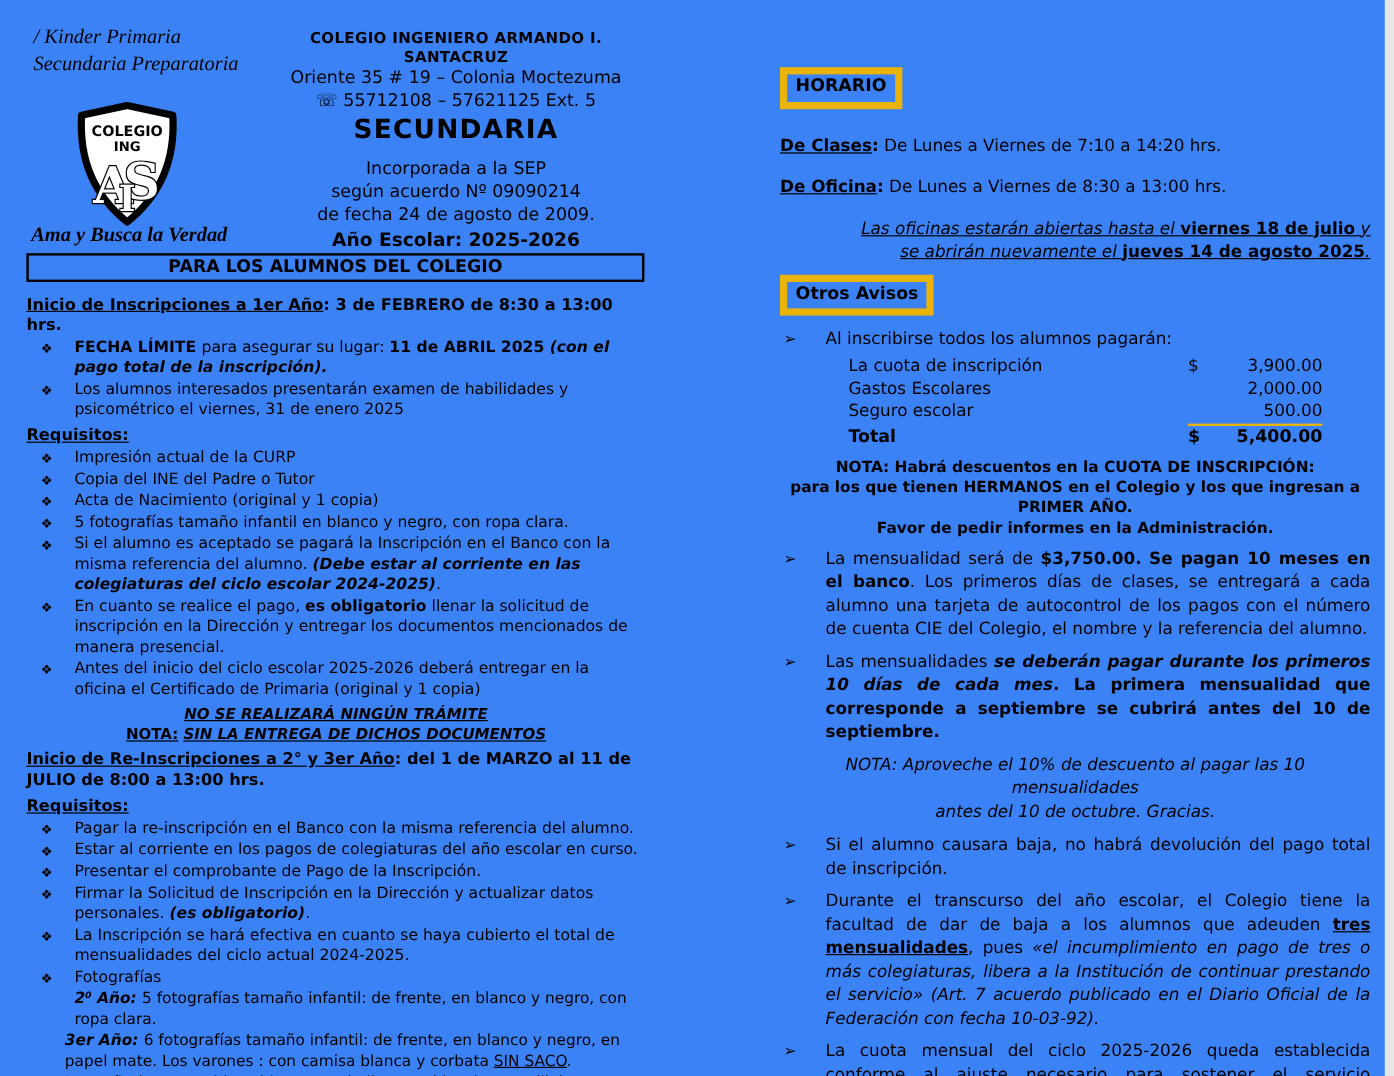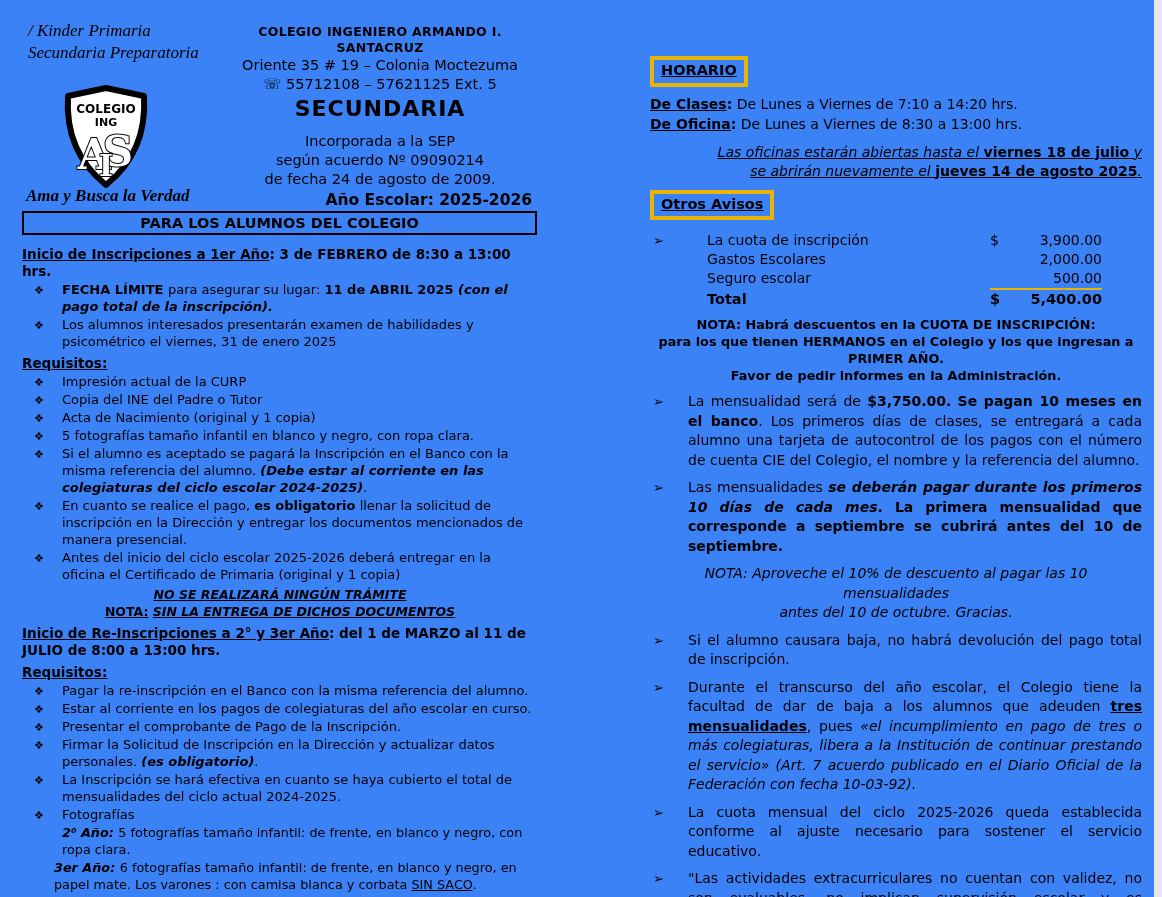--- a/index.html
+++ b/index.html
@@ -12,40 +12,40 @@
   .top-levels{position:absolute;left:28px;top:20px;font-family:"Liberation Serif","DejaVu Serif",serif;
               font-style:italic;font-size:17px;line-height:22px;}
   .header-center{position:absolute;left:228px;top:24px;width:304px;text-align:center;}
   .school-name{font-weight:bold;font-size:12.5px;letter-spacing:.3px;line-height:16px;}
   .addr{font-size:14.5px;line-height:19px;}
   .phone{font-size:14.5px;line-height:19px;}
   .sec-title{position:absolute;left:228px;top:96px;width:304px;text-align:center;
              font-weight:bold;font-size:22px;letter-spacing:1px;}
   .sep-block{position:absolute;left:228px;top:132px;width:304px;text-align:center;
              font-size:14.5px;line-height:19px;}
-  .year-line{font-weight:bold;font-size:15.5px;margin-top:2px;text-align:right;}
+  .year-line{font-weight:bold;font-size:15.5px;margin-top:2px;}
   .logo-wrap{position:absolute;left:60px;top:84px;width:92px;height:106px;}
   .motto{position:absolute;left:26px;top:186px;font-family:"Liberation Serif","DejaVu Serif",serif;
          font-weight:bold;font-style:italic;font-size:17px;}
   .banner-box{position:absolute;left:22px;top:211px;width:511px;height:20px;border:2px solid #000;
               text-align:center;font-weight:bold;font-size:14.5px;line-height:20px;}
   
   .left-col{position:absolute;left:22px;top:241px;width:516px;font-size:13px;line-height:17px;}
   .right-col{position:absolute;left:650px;top:56px;width:492px;font-size:14px;line-height:19.5px;}
   
   .lhead{font-size:13.5px;margin-top:5px;margin-bottom:1px;}
   .lb{position:relative;padding-left:40px;margin:1px 0;}
   .lb .mk{position:absolute;left:12px;top:1px;font-size:11px;}
   .sub{padding-left:40px;margin:1px 0;font-size:12.8px;}
   .sub2{padding-left:32px;margin:1px 0;font-size:12.8px;}
   .notec{text-align:center;font-size:12.5px;margin:3px 0 2px 0;}
   
-  .box-label{display:inline-block;border:4px solid #eab308;padding:1px 7px 2px 7px;font-weight:bold;
-             font-size:14.5px;margin-bottom:7px;text-decoration:underline;}
-  .sched{margin:1px 0;}
+  .box-label{display:inline-block;border:6px solid #eab308;padding:1px 7px 2px 7px;font-weight:bold;
+             font-size:14.5px;margin-bottom:7px;}
+  .sched{margin:15px 0;}
   .cnote{text-align:right;margin:8px 0 8px 0;text-decoration:underline;}
   .ritem{position:relative;padding-left:38px;text-align:justify;margin:8px 0;}
   .ritem .mk{position:absolute;left:3px;top:0;font-size:13px;}
   .paytable{width:452px;margin:0 0 2px 0;}
   .payrow{display:flex;margin-left:57px;line-height:19px;}
   .paylabel{flex:1;}
   .payamt{width:112px;display:flex;justify-content:flex-end;}
   .payamt.with-cur{justify-content:space-between;}
   .payrow.sum-line .payamt{border-bottom:2px solid #eab308;}
   .payrow.total-row{font-weight:bold;font-size:14.5px;}
@@ -184,20 +184,21 @@
 
     <div class="cnote">
       <div><span class="i">Las oficinas estarán abiertas hasta el </span><span class="b">viernes 18 de julio</span><span class="i"> y</span></div>
       <div><span class="i">se abrirán nuevamente el </span><span class="b">jueves 14 de agosto 2025</span><span class="i">.</span></div>
     </div>
 
     <div class="box-label">Otros Avisos</div>
 
     <div class="ritem" style="margin-top:4px;margin-bottom:2px;">
       <span class="mk">➢</span>
+      <span><span>Al inscribirse todos los alumnos pagarán:</span></span>
     </div>
 
     <div class="paytable">
       <div class="payrow">
         <span class="paylabel">La cuota de inscripción</span>
         <span class="payamt with-cur">
             <span>$</span>
             <span>3,900.00</span>
           </span>
       </div>

